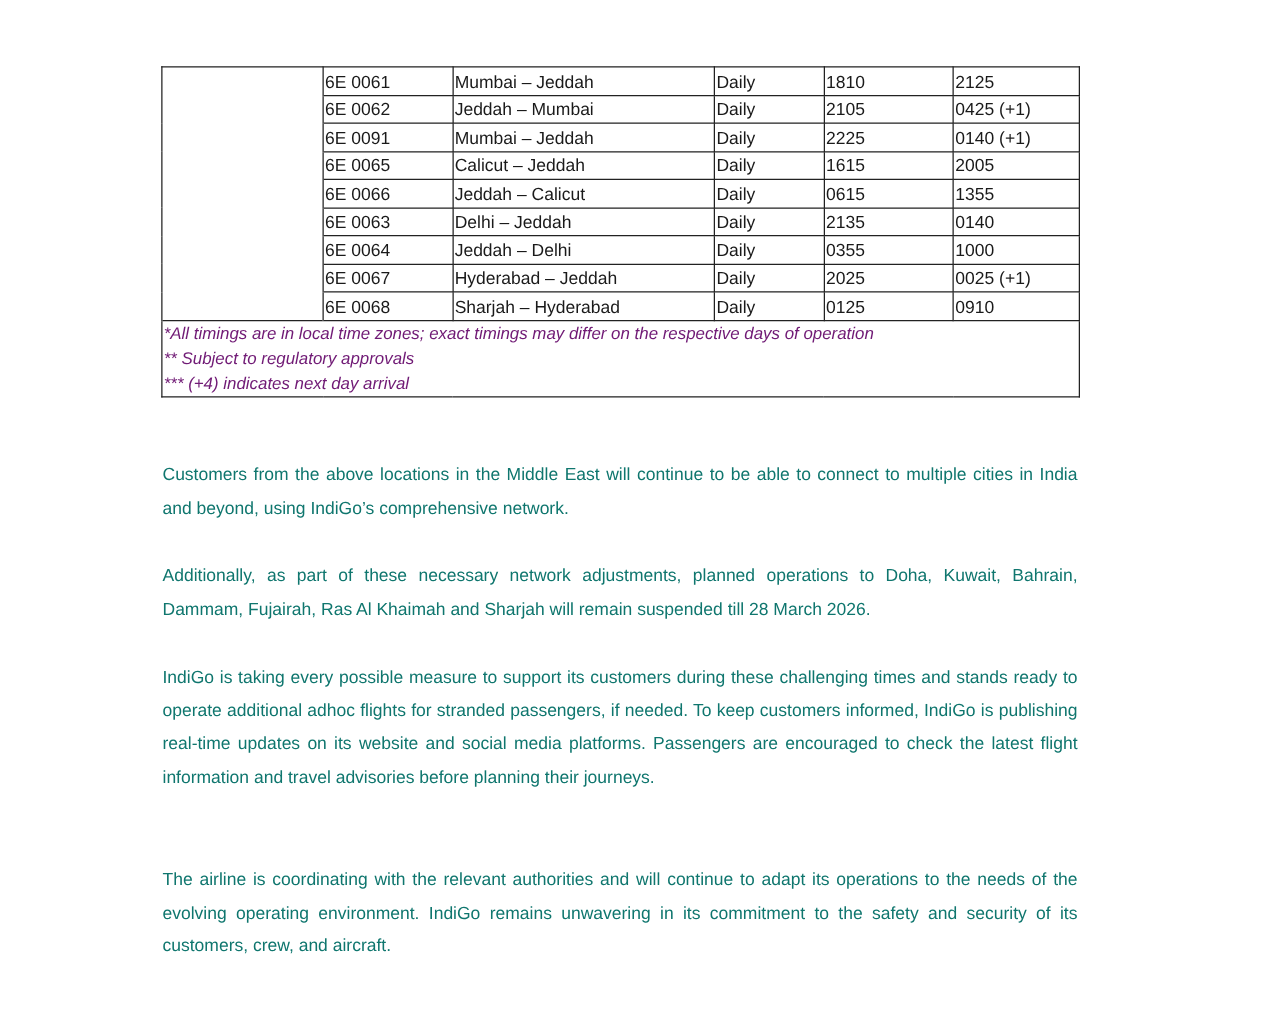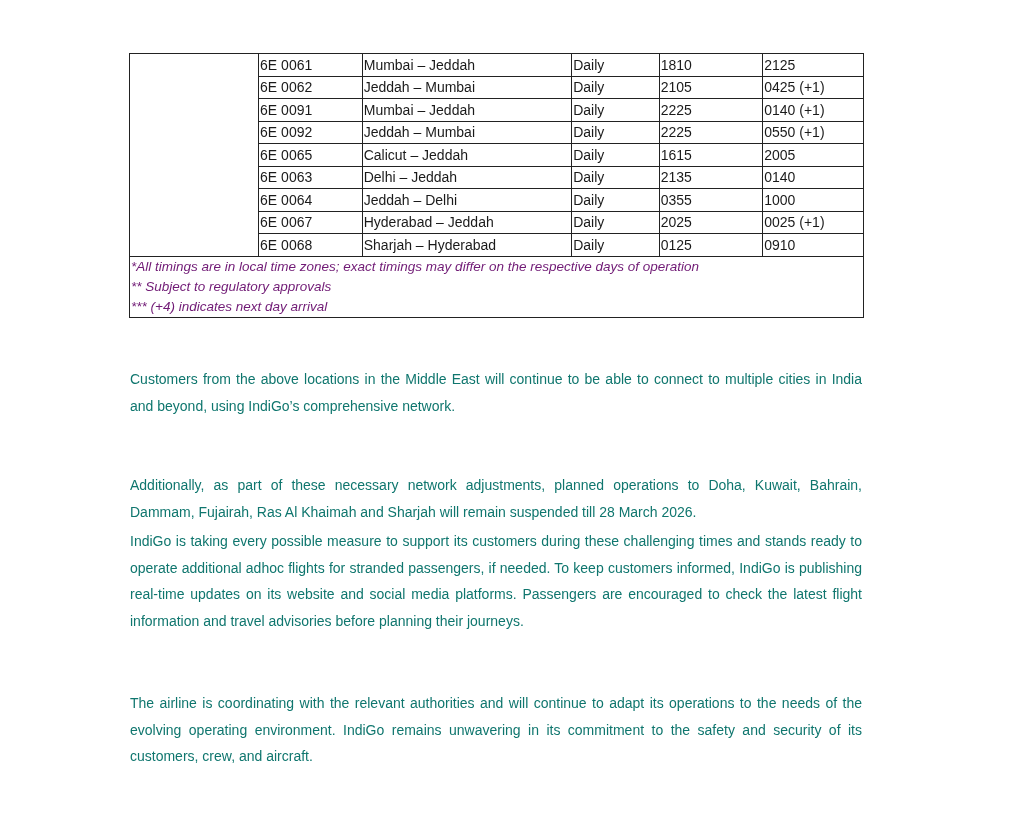--- a/index.html
+++ b/index.html
@@ -15,21 +15,21 @@
   .c0 { width:128px; }
   .c1 { width:102px; }
   .c2 { width:208px;margin-top:32px; }
   .c3 { width:86px; }
   .c4 { width:102px; }
   .c5 { width:99px; }
   td.notes { font-style:italic; font-size:13.5px; line-height:20.5px; padding:1px 2px 2px 2px; color:#701a75; }
   .para { position:absolute; left:130px; width:732px; font-size:14px; line-height:26.5px;
           color:#0f766e; text-align:justify; margin:0; }
   .p1 { top:366px; }
-  .p2 { top:472px; }
+  .p2 { top:447px; }
   .p3 { top:528px; }
   .p4 { top:690px; }
 </style>
 </head>
 <body>
 
 <div class="page">
 
   <table class="sched">
     <tbody id="sched-body">
@@ -54,38 +54,38 @@
 
   <tr>
     <td class="c0 blank-mid"></td>
     <td class="c1">6E 0091</td>
     <td class="c2">Mumbai – Jeddah</td>
     <td class="c3">Daily</td>
     <td class="c4">2225</td>
     <td class="c5">0140 (+1)</td>
   </tr>
 
-  <tr>
-    <td class="c0 blank-mid"></td>
-    <td class="c1">6E 0092</td>
-    <td class="c2">Jeddah – Mumbai</td>
-    <td class="c3">Daily</td>
-    <td class="c4">2225</td>
-    <td class="c5">0550 (+1)</td>
-  </tr>
 
   <tr>
     <td class="c0 blank-mid"></td>
     <td class="c1">6E 0065</td>
     <td class="c2">Calicut – Jeddah</td>
     <td class="c3">Daily</td>
     <td class="c4">1615</td>
     <td class="c5">2005</td>
   </tr>
 
+  <tr>
+    <td class="c0 blank-mid"></td>
+    <td class="c1">6E 0066</td>
+    <td class="c2">Jeddah – Calicut</td>
+    <td class="c3">Daily</td>
+    <td class="c4">0615</td>
+    <td class="c5">1355</td>
+  </tr>
 
   <tr>
     <td class="c0 blank-mid"></td>
     <td class="c1">6E 0063</td>
     <td class="c2">Delhi – Jeddah</td>
     <td class="c3">Daily</td>
     <td class="c4">2135</td>
     <td class="c5">0140</td>
   </tr>
 

